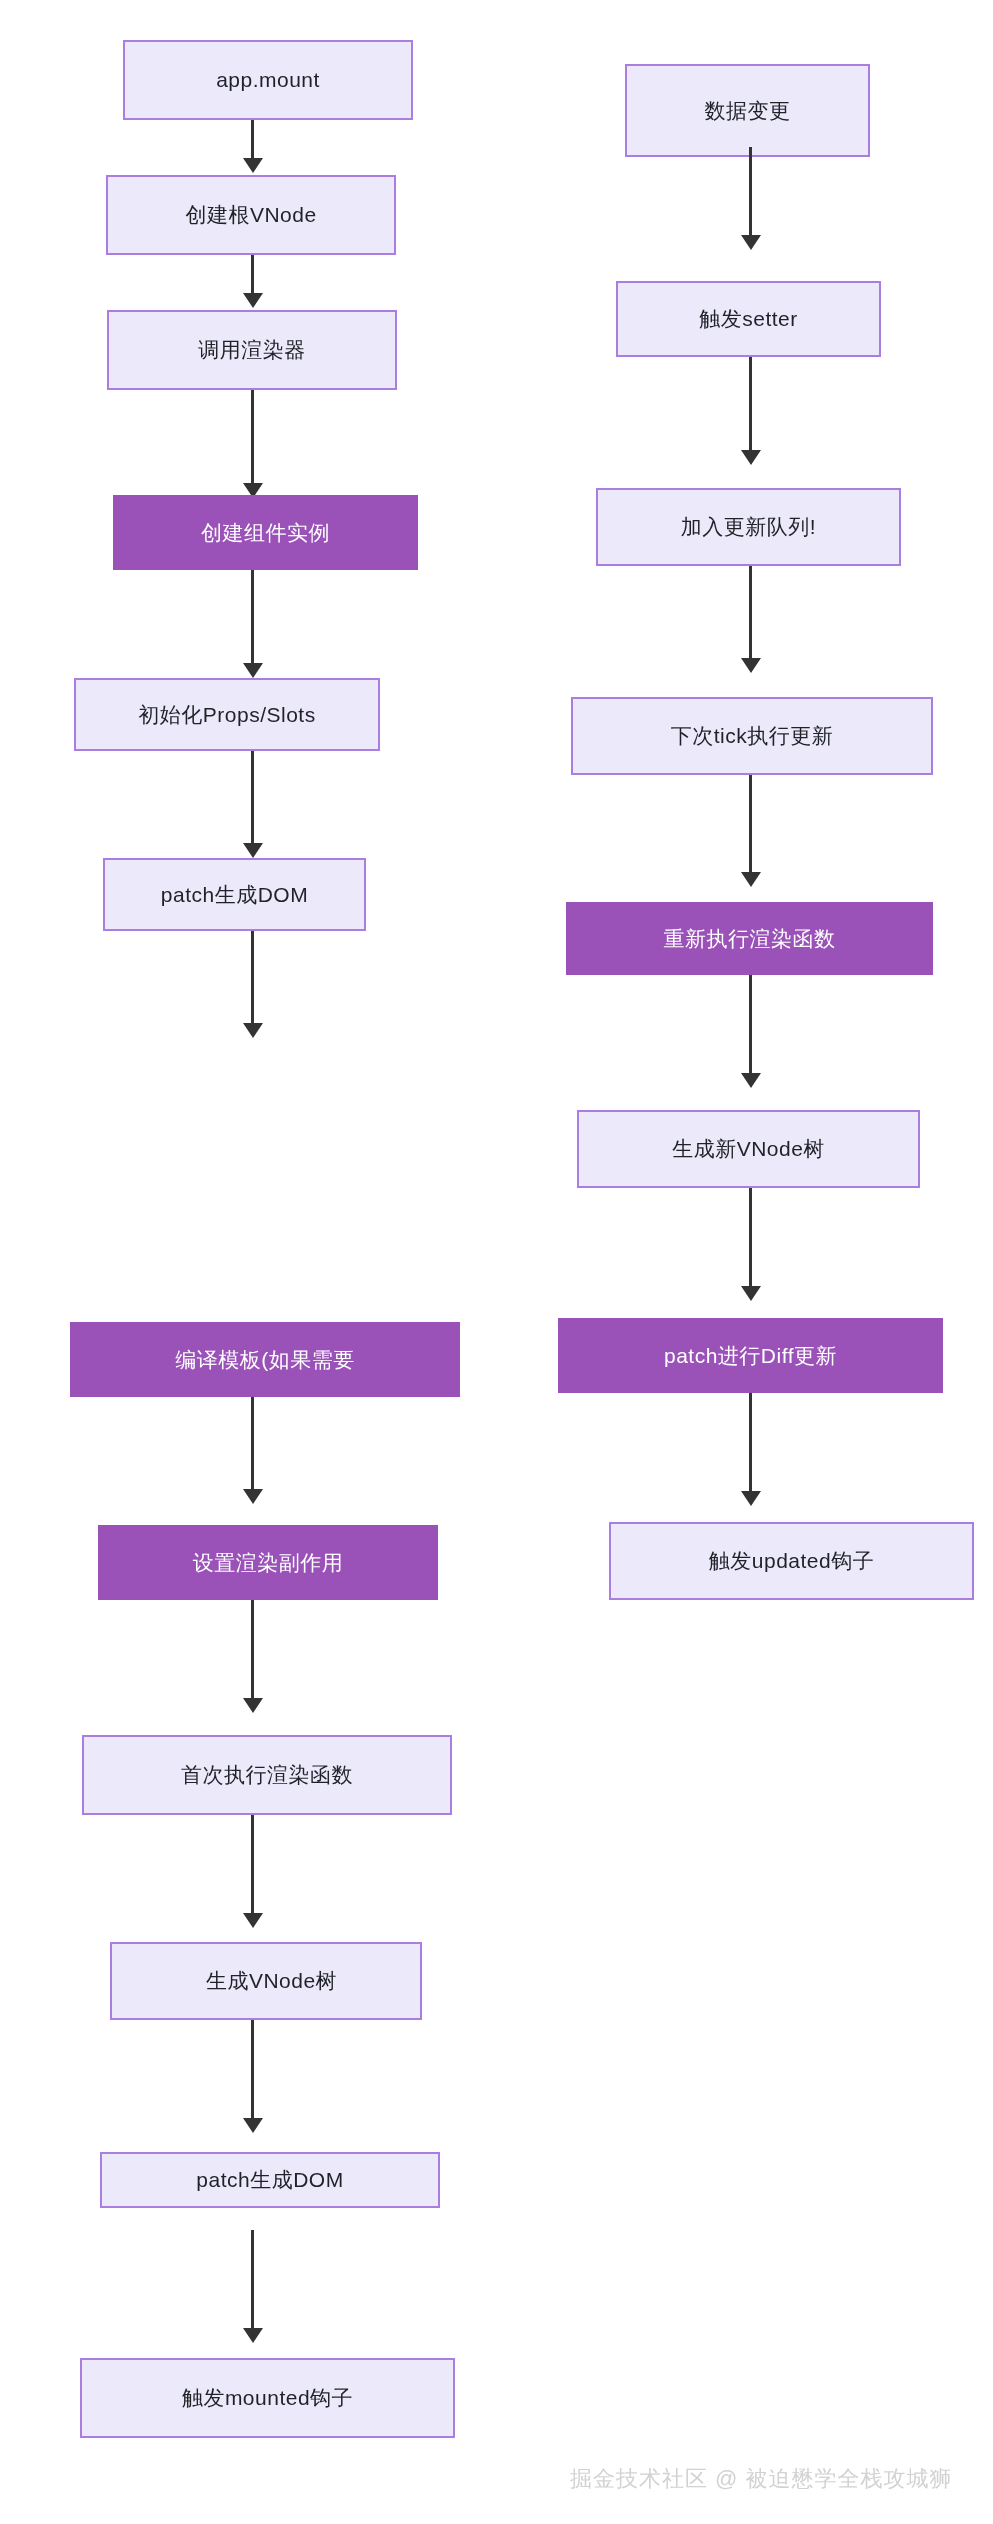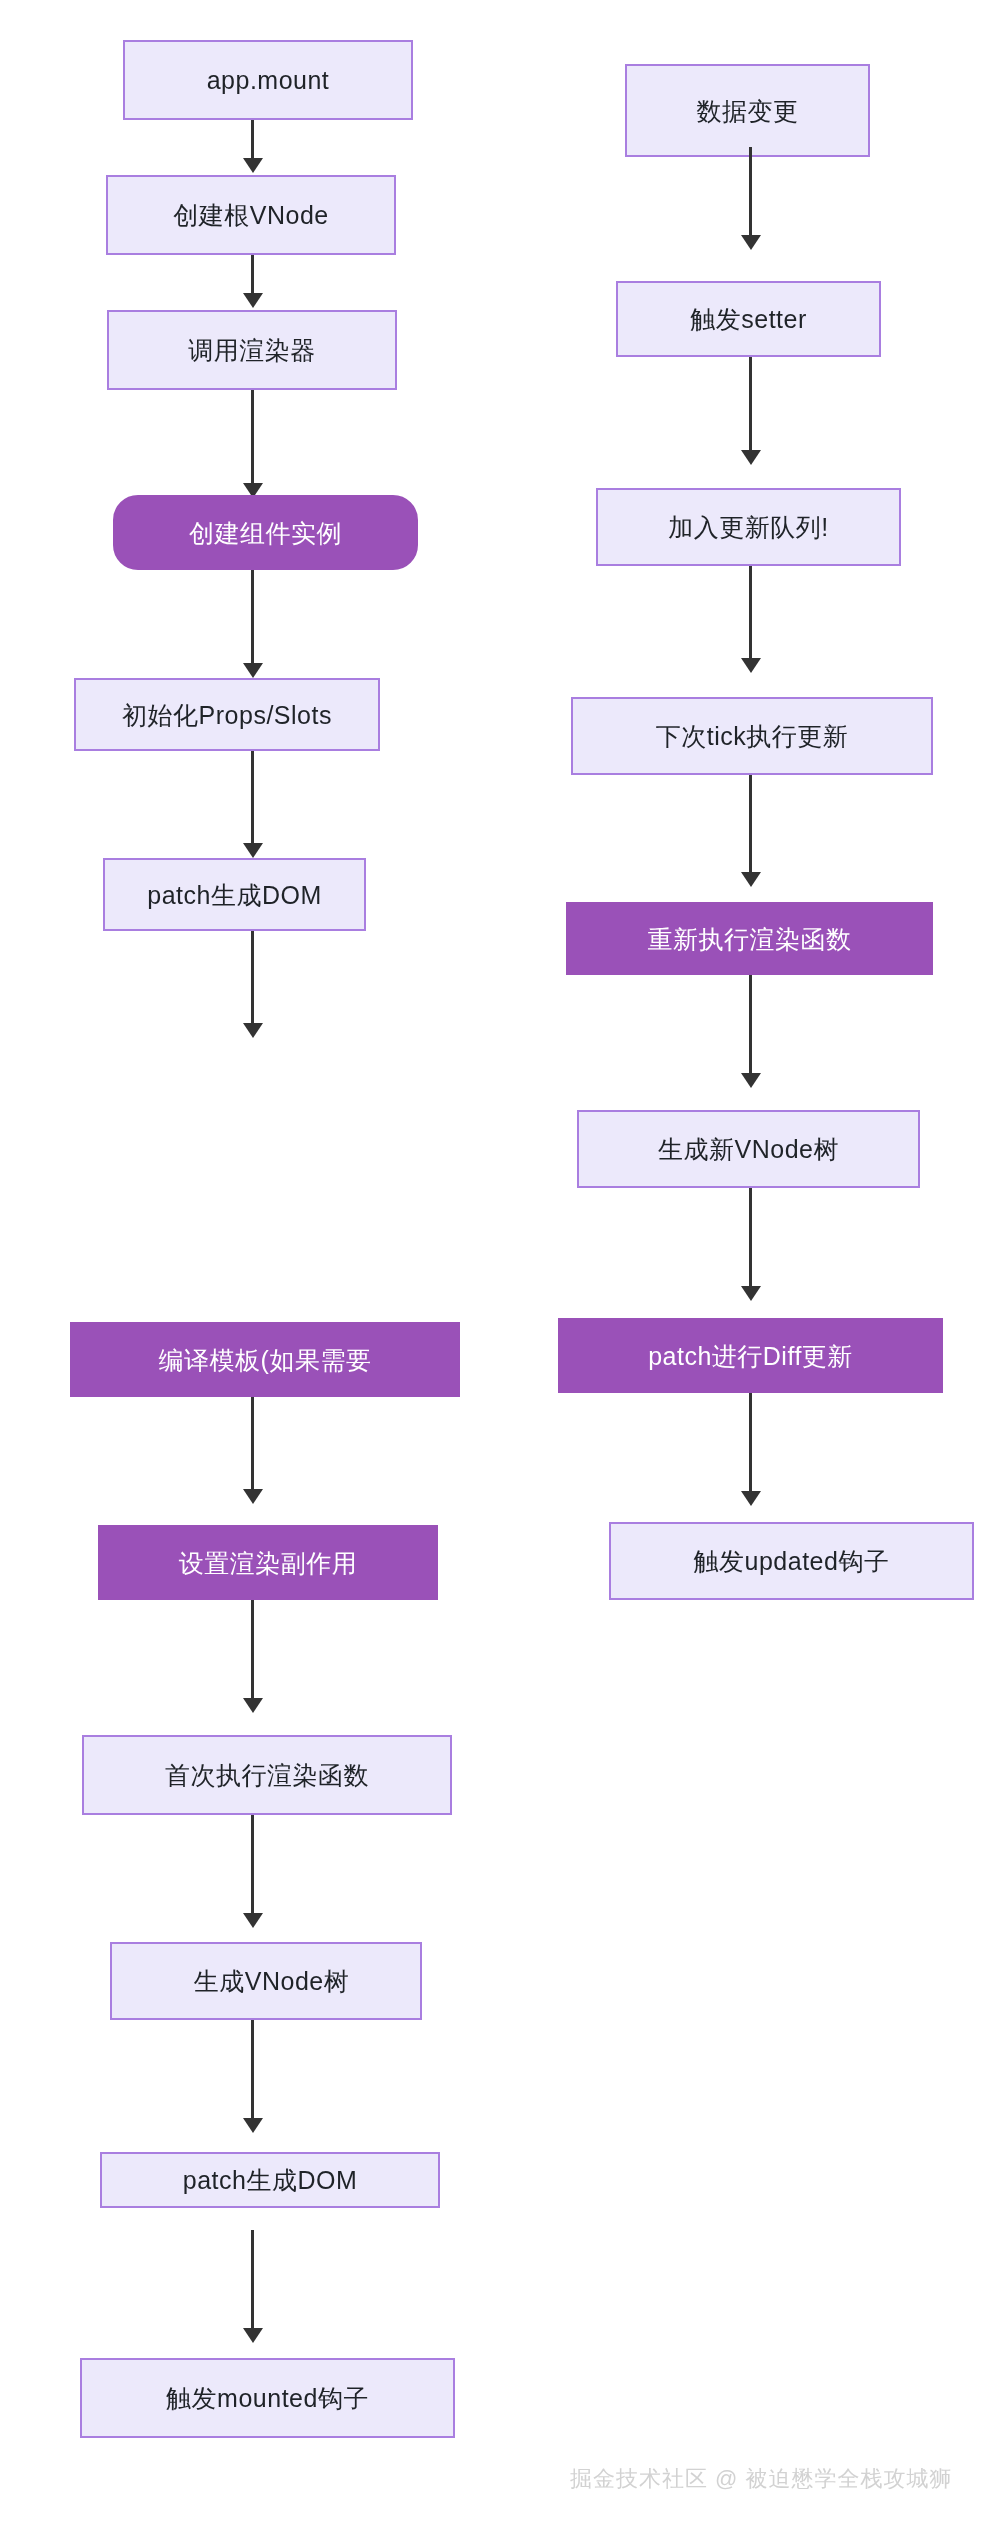--- a/index.html
+++ b/index.html
@@ -19,21 +19,21 @@
 
   
   .node {
     position: absolute;
     display: flex;
     align-items: center;
     justify-content: center;
     text-align: center;
     white-space: nowrap;
     overflow: hidden;
-    font-size: 25px;
+    font-size: 21px;
     line-height: 1.2;
     letter-spacing: .5px;
   }
   .node.light {
     background: #ece9fb;
     border: 2px solid #a97ee0;
     color: #1f2328;
   }
   .node.accent {
     background: #9a51b8;
@@ -75,21 +75,21 @@
   <div class="arrowhead" style="left:243px; top:158px;"></div>
 
   <div class="node light" style="left:106px; top:175px; width:290px; height:80px;">创建根VNode</div>
   <div class="conn" style="left:251px; top:255px; height:45px;"></div>
   <div class="arrowhead" style="left:243px; top:293px;"></div>
 
   <div class="node light" style="left:107px; top:310px; width:290px; height:80px;">调用渲染器</div>
   <div class="conn" style="left:251px; top:390px; height:100px;"></div>
   <div class="arrowhead" style="left:243px; top:483px;"></div>
 
-  <div class="node accent" style="left:113px; top:495px; width:305px; height:75px;border-radius:25px;">创建组件实例</div>
+  <div class="node accent" style="left:113px; top:495px; width:305px; height:75px;">创建组件实例</div>
   <div class="conn" style="left:251px; top:570px; height:100px;"></div>
   <div class="arrowhead" style="left:243px; top:663px;"></div>
 
   <div class="node light" style="left:74px; top:678px; width:306px; height:73px;">初始化Props/Slots</div>
   <div class="conn" style="left:251px; top:751px; height:100px;"></div>
   <div class="arrowhead" style="left:243px; top:843px;"></div>
 
   <div class="node light" style="left:103px; top:858px; width:263px; height:73px;">patch生成DOM</div>
   <div class="conn" style="left:251px; top:931px; height:100px;"></div>
   <div class="arrowhead" style="left:243px; top:1023px;"></div>

